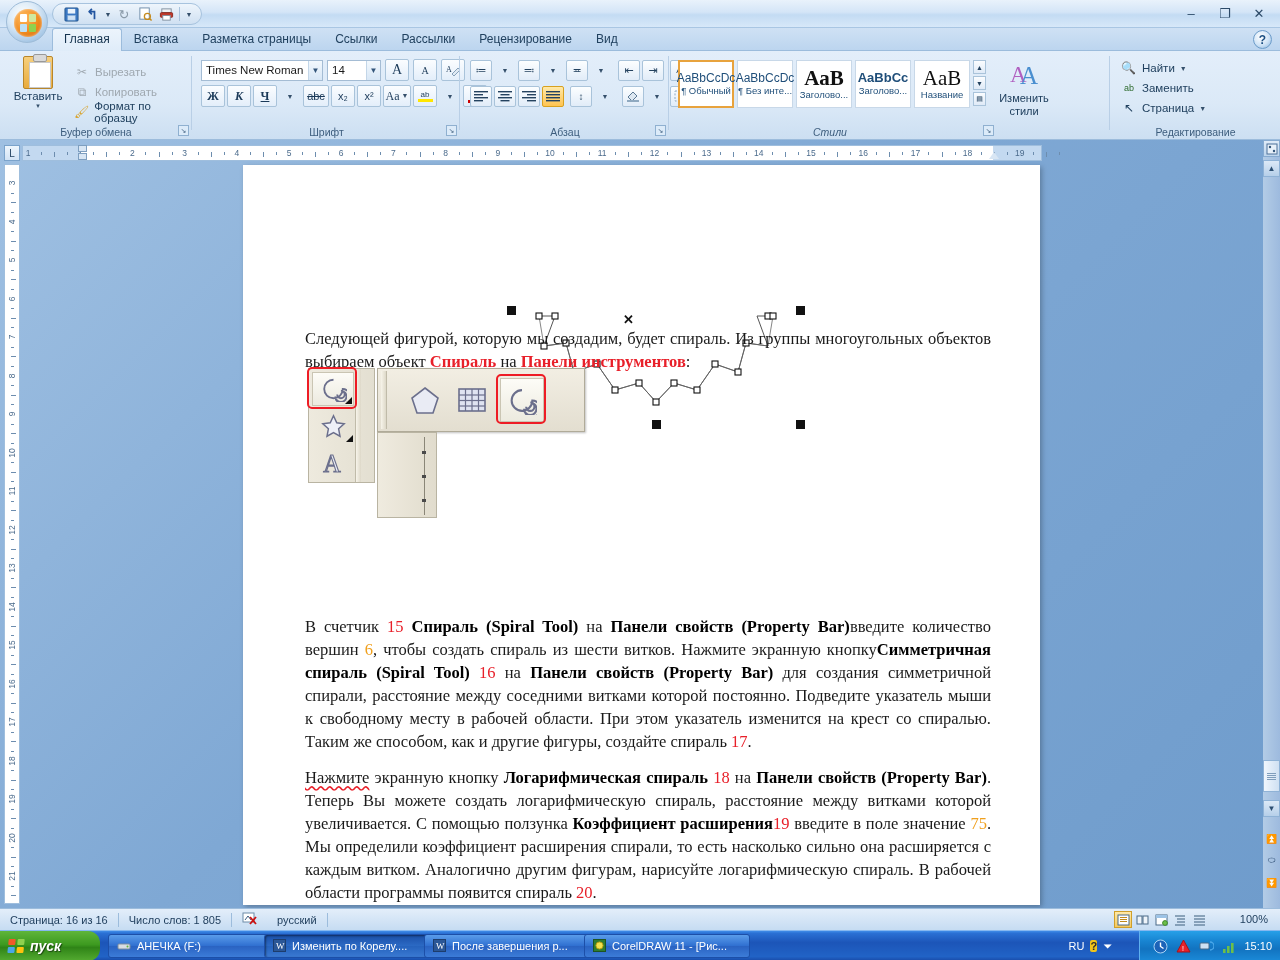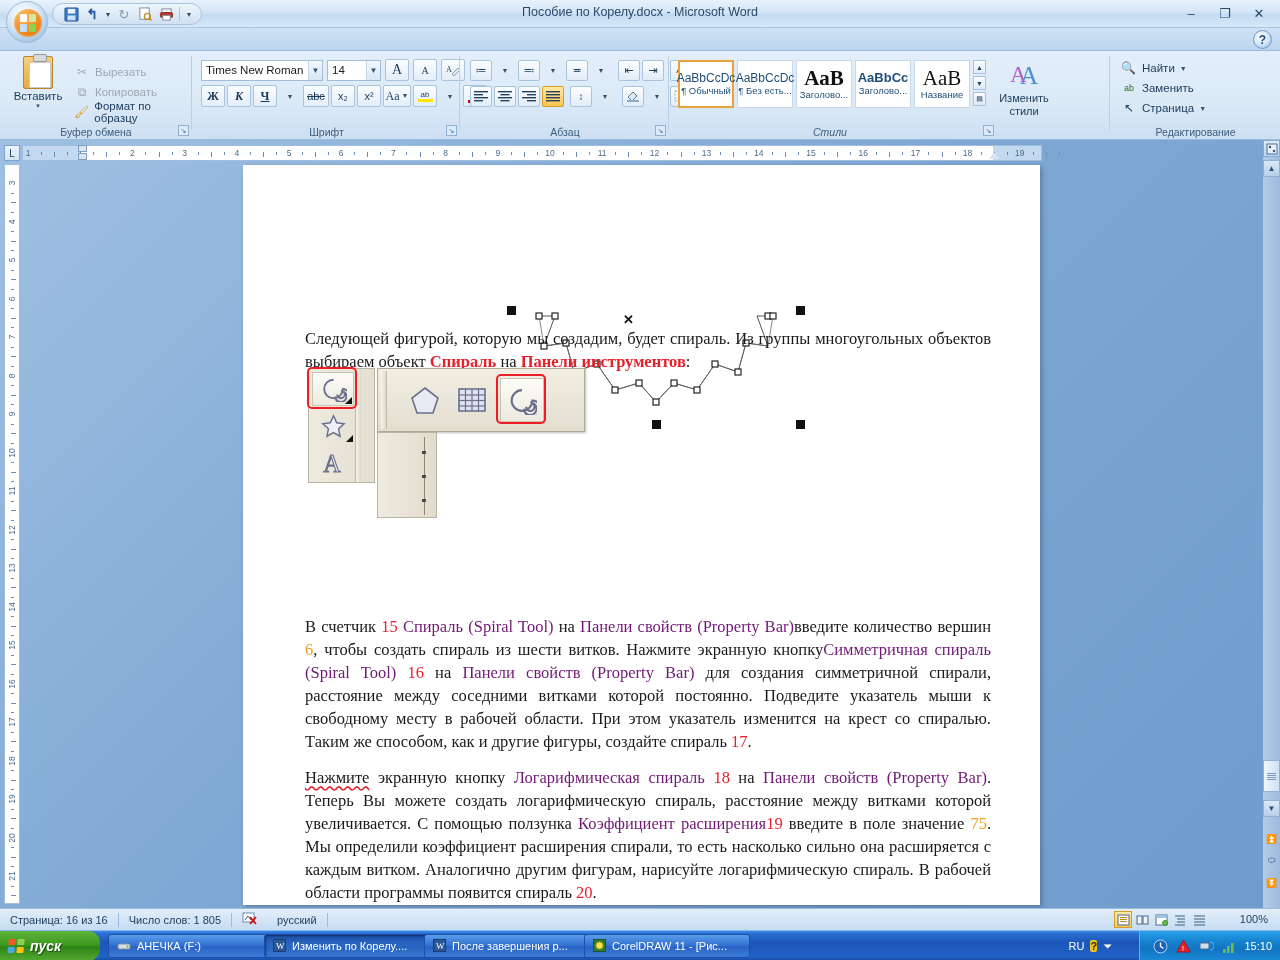--- a/index.html
+++ b/index.html
@@ -201,21 +201,21 @@
   }
 
   
   .body-text {
     position:absolute; left:62px; width:686px;
     font-family:"Liberation Serif", serif; font-size:16.5px; line-height:23px;
     color:#1a1a1a; text-align:justify; text-justify: inter-word;
   }
   .r { color:#e8202a; }
   .o { color:#f0a01e; }
-  .g { color:#701a75; }
+  .g { color:#000000;font-weight:bold; }
   .rb { color:#e8202a; font-weight:bold; }
   .sq { text-decoration: underline; text-decoration-style: wavy; text-decoration-color:#e8202a; text-underline-offset:2px;}
 
   
   .vscroll {
     position:absolute; right:0; top:0; width:17px; height:768px;
     background:linear-gradient(to right,#b3ccE6,#9dbade);
   }
   .vs-btn { position:absolute; left:0; width:17px; height:17px; display:flex;align-items:center;justify-content:center;
     font-size:8px;color:#2d4f72; background:linear-gradient(to bottom,#dce9f7,#b6cfe9); border:1px solid #8fb2d6; cursor:pointer;}
@@ -281,21 +281,20 @@
     position:absolute; right:168px; top:0; height:30px; display:flex; align-items:center; gap:6px;
     color:#fff; font-size:11px;
   }
 </style>
 </head>
 <body>
 
 <div class="app">
 
   <div class="titlebar">
-    <div class="win-title">Пособие по Корелу.docx - Microsoft Word</div>
 
     <div class="qat">
       <div class="qbtn">
         <svg width="15" height="15" viewBox="0 0 16 16">
             <rect x="1" y="1" width="14" height="14" rx="1" fill="#3b78c3" stroke="#22558f"></rect>
             <rect x="4" y="2" width="8" height="5" fill="#eaf3fb"></rect>
             <rect x="4" y="9" width="8" height="5" fill="#cfe2f5" stroke="#8fb5da" stroke-width=".6"></rect>
           </svg>
       </div>
       <div class="qbtn">
@@ -338,20 +337,29 @@
     <div class="orb-inner"></div>
     <div class="orb-logo">
       <i></i>
         <i></i>
         <i></i>
         <i></i>
     </div>
   </div>
 
   <div class="tabstrip">
+    <div class="tabs">
+      <div class="tab active">Главная</div>
+      <div class="tab">Вставка</div>
+      <div class="tab">Разметка страницы</div>
+      <div class="tab">Ссылки</div>
+      <div class="tab">Рассылки</div>
+      <div class="tab">Рецензирование</div>
+      <div class="tab">Вид</div>
+    </div>
     <div class="help-btn">?</div>
   </div>
 
   <div class="ribbon">
 
     <div class="grp" style="left:0; width:192px;">
       <div class="paste-wrap">
         <div class="clipboard-ico"></div>
         <div class="paste-label">Вставить</div>
         <div class="tiny-arrow">▾</div>
@@ -512,21 +520,21 @@
     </div>
 
     <div class="grp" style="left:670px; width:440px;">
       <div style="position:absolute;left:8px;top:8px;display:flex;gap:3px;align-items:flex-start;">
         <div class="style-card sel">
           <span class="sc-sample">AaBbCcDc</span>
           <span class="sc-name">¶ Обычный</span>
         </div>
         <div class="style-card">
           <span class="sc-sample">AaBbCcDc</span>
-          <span class="sc-name">¶ Без есть...</span>
+          <span class="sc-name">¶ Без инте...</span>
         </div>
         <div class="style-card">
           <span class="sc-sample" style="font-family:'Liberation Serif',serif;font-size:21px;color:#111;font-weight:bold;line-height:22px;">AaB</span>
           <span class="sc-name">Заголово...</span>
         </div>
         <div class="style-card">
           <span class="sc-sample" style="font-size:13px;font-weight:bold;">AaBbCc</span>
           <span class="sc-name">Заголово...</span>
         </div>
         <div class="style-card">

